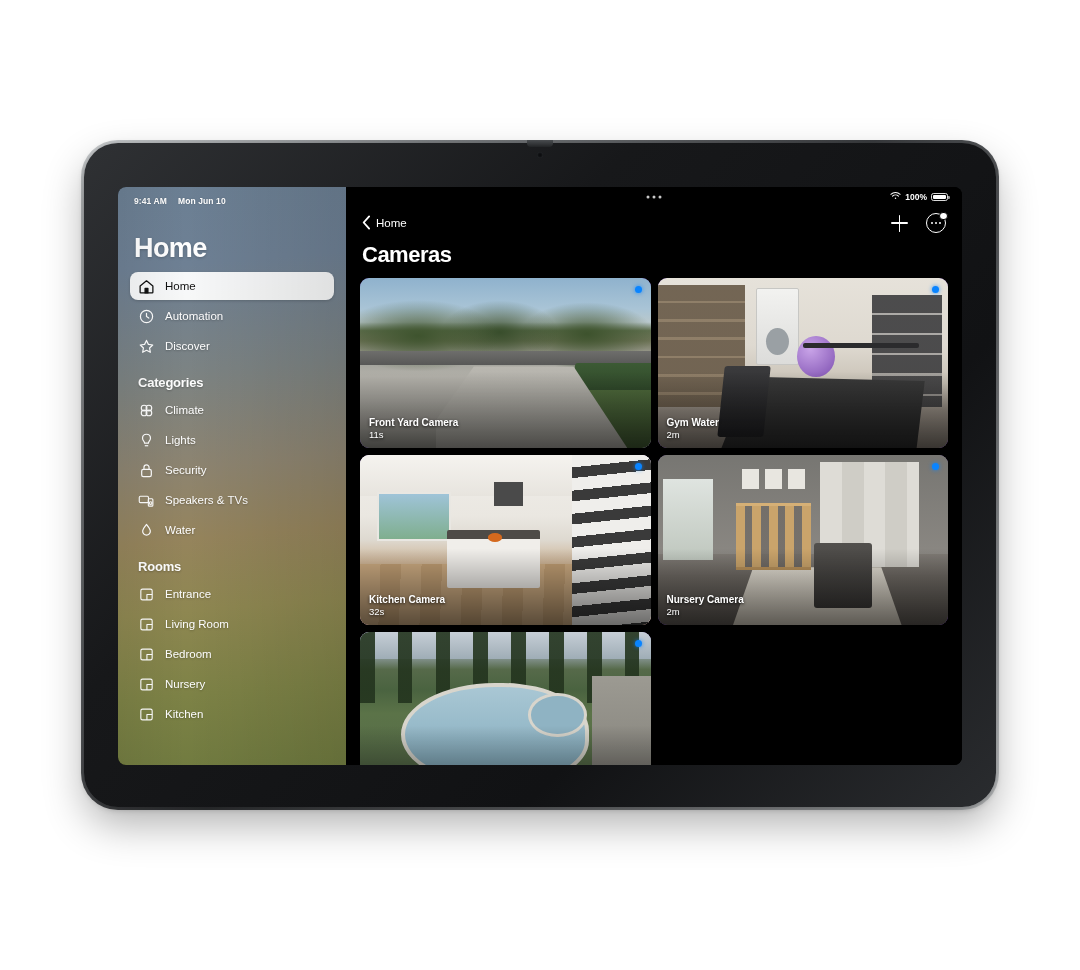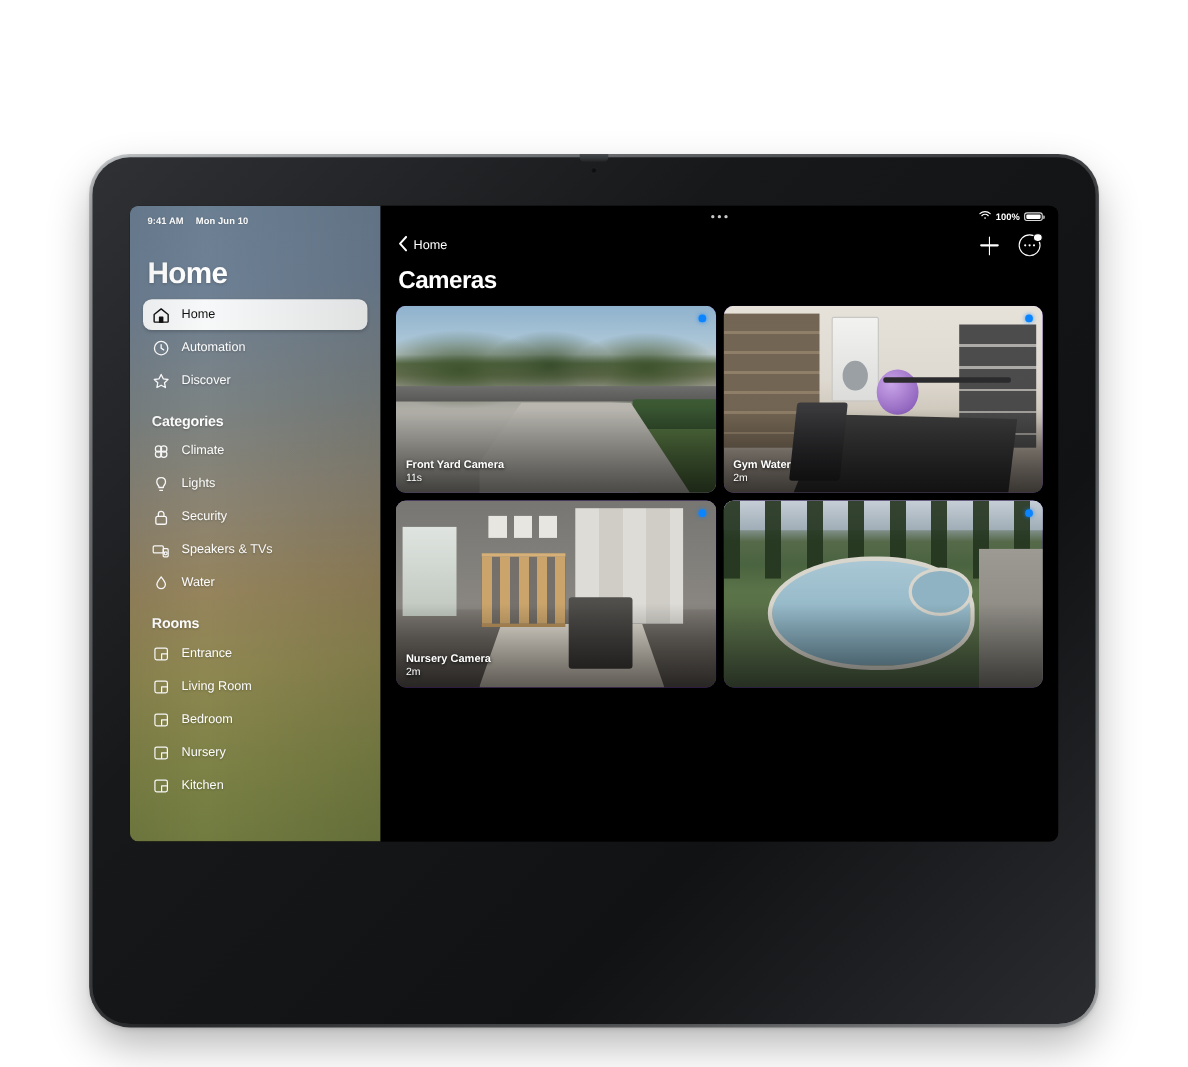--- a/index.html
+++ b/index.html
@@ -8,21 +8,21 @@
     background:#ffffff;
     font-family:"Liberation Sans", sans-serif;
     overflow:hidden;
     position:relative;
   }
 
   
   #device{
     position:absolute;
     left:84px; top:143px;
-    width:912px; height:788px;
+    width:912px; height:664px;
     border-radius:34px;
     background:linear-gradient(135deg,#2f3134 0%,#17181a 35%,#111214 70%,#2a2c2f 100%);
     box-shadow:0 18px 40px rgba(0,0,0,.30), 0 2px 6px rgba(0,0,0,.25);
     padding:0;
   }
   
   #device:before{
     content:"";position:absolute;inset:-3px;border-radius:37px;
     background:linear-gradient(135deg,#cfd2d4 0%,#7f8285 22%,#3b3d40 50%,#8b8e91 78%,#d4d7d9 100%);
     z-index:-1;
@@ -591,20 +591,37 @@
               <div class="bike"></div>
           </div>
           <div class="vign"></div>
           <div class="livedot"></div>
           <div class="label">
             <span class="cname">Gym Water</span>
             <span class="ctime">2m</span>
           </div>
         </div>
 
+        <div class="cam">
+          <div class="scene sc-kitchen">
+            <div class="ceiling"></div>
+              <div class="win"></div>
+              <div class="hood"></div>
+            <div class="floor"></div>
+              <div class="island"></div>
+              <div class="pumpkin"></div>
+              <div class="stairs"></div>
+          </div>
+          <div class="vign"></div>
+          <div class="livedot"></div>
+          <div class="label">
+            <span class="cname">Kitchen Camera</span>
+            <span class="ctime">32s</span>
+          </div>
+        </div>
 
         <div class="cam">
           <div class="scene sc-nursery">
             <div class="wall"></div>
               <div class="frames"></div>
               <div class="winL"></div>
               <div class="winR"></div>
             <div class="rug"></div>
               <div class="crib"></div>
               <div class="chair"></div>

